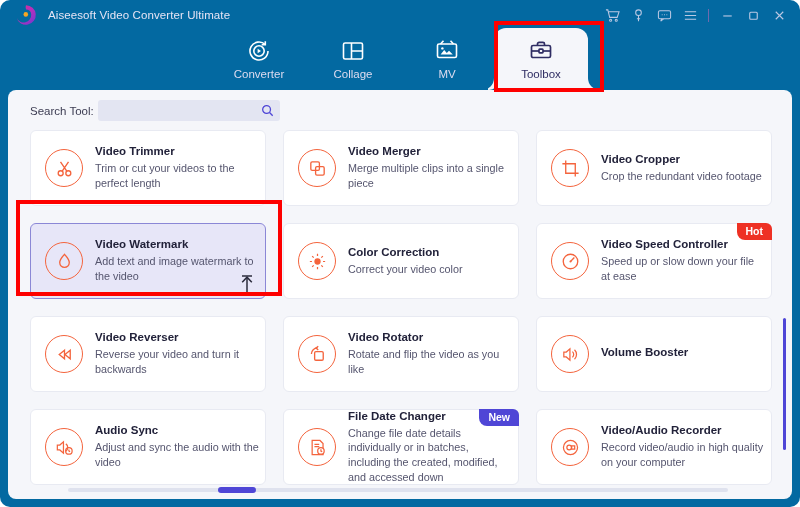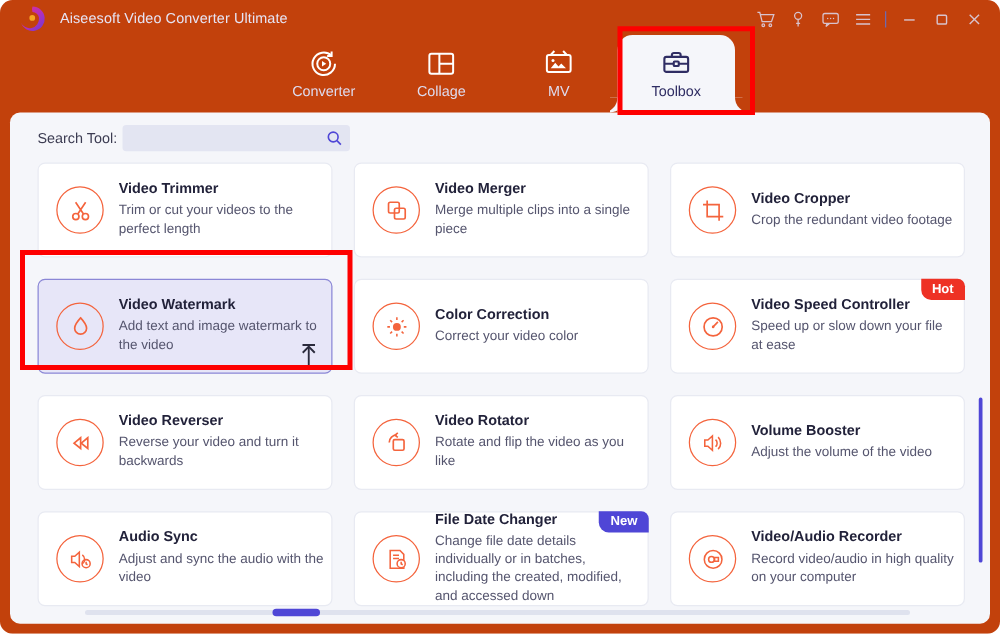--- a/index.html
+++ b/index.html
@@ -5,21 +5,21 @@
   * { box-sizing: border-box; margin: 0; padding: 0; }
   html, body {
     width: 800px; height: 507px;
     font-family: "Liberation Sans", sans-serif;
     background: #ffffff;
     overflow: hidden;
   }
   #app {
     position: relative;
     width: 800px; height: 507px;
-    background: #c2410c;
+    background: #0369a1;
     border-radius: 10px;
     overflow: hidden;
   }
 
   
   .titlebar {
     position: absolute; left: 0; top: 0;
     width: 800px; height: 30px;
     display: flex; align-items: center;
   }
@@ -463,21 +463,20 @@
       <div class="card" style="left:506px; top:186px;">
         <div class="card-icon">
           <svg width="21" height="21" viewBox="0 0 22 22" fill="none" stroke="#f4643d" stroke-width="1.3">
             <path d="M4 8.4h2.6L10.4 5v12L6.6 13.6H4z"></path>
             <path d="M13 8a4 4 0 0 1 0 6"></path>
             <path d="M15.2 6a7 7 0 0 1 0 10"></path>
           </svg>
         </div>
         <div class="card-text">
           <div class="card-title">Volume Booster</div>
-          <div class="card-desc">Adjust the volume of the video</div>
         </div>
       </div>
 
       <div class="card" style="left:0px; top:279px;">
         <div class="card-icon">
           <svg width="21" height="21" viewBox="0 0 22 22" fill="none" stroke="#f4643d" stroke-width="1.3">
             <path d="M3.5 8.4h2.6L9.9 5v12L6.1 13.6H3.5z"></path>
             <path d="M12.4 7.2a4.6 4.6 0 0 1 0 7.6"></path>
             <circle cx="15.6" cy="14.6" r="3.4"></circle>
             <path d="M15.6 13v1.7l1.2.8"></path>

